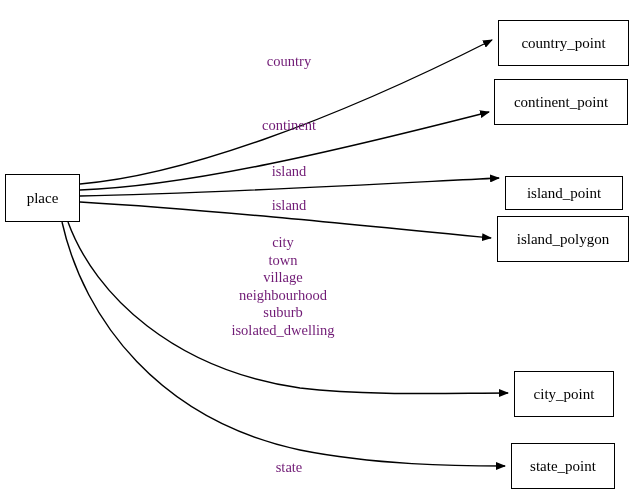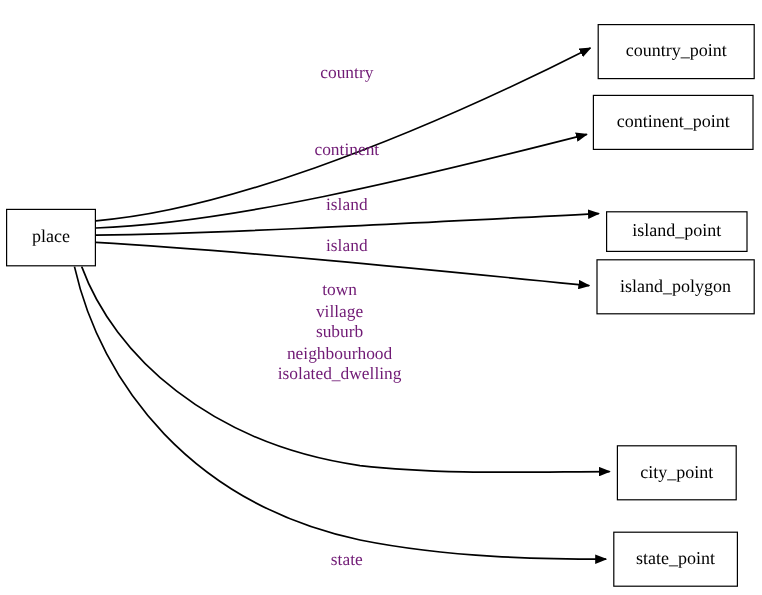--- a/index.html
+++ b/index.html
@@ -95,22 +95,23 @@
       <div class="node" style="left: 511px; top: 443px; width: 104px; height: 46px;">
         <span>state_point</span>
       </div>
     </div>
   <div id="label-layer">
       <div class="edge-label" style="left: 289px; top: 54px;">country</div>
       <div class="edge-label" style="left: 289px; top: 118px;">continent</div>
       <div class="edge-label" style="left: 289px; top: 164px;">island</div>
       <div class="edge-label" style="left: 289px; top: 198px;">island</div>
       <div class="edge-label multiline" style="left: 283px; top: 234px;">
+        <div>city</div>
         <div>town</div>
         <div>village</div>
+        <div>neighbourhood</div>
         <div>suburb</div>
-        <div>neighbourhood</div>
         <div>isolated_dwelling</div>
       </div>
       <div class="edge-label" style="left: 289px; top: 412px; margin-top: 48px;">state</div>
     </div>
 
 </div>
 
 </body></html>

